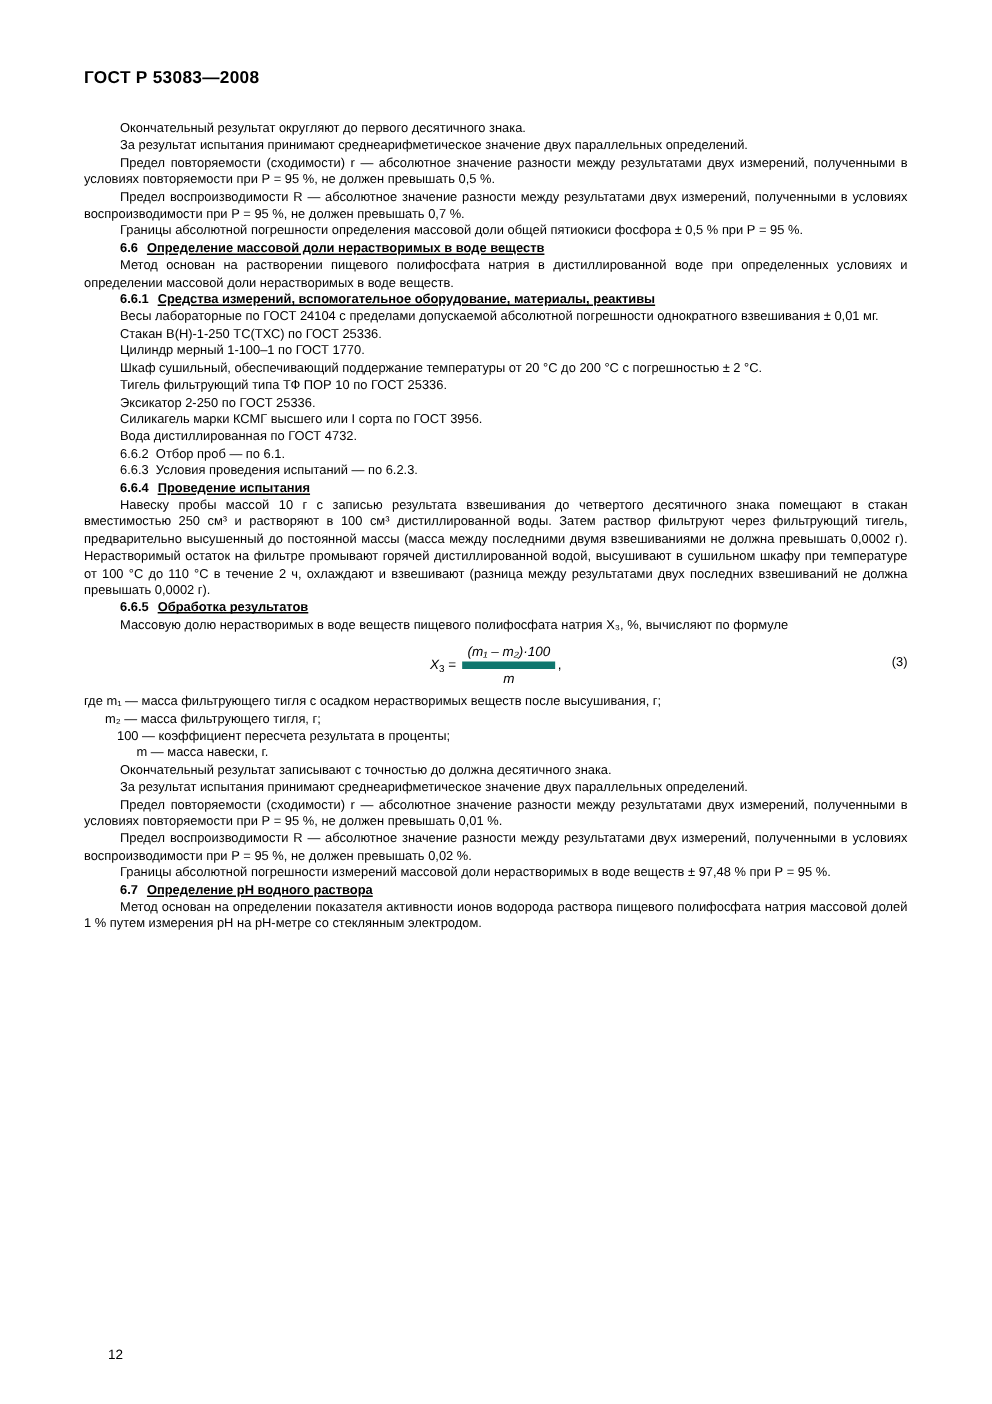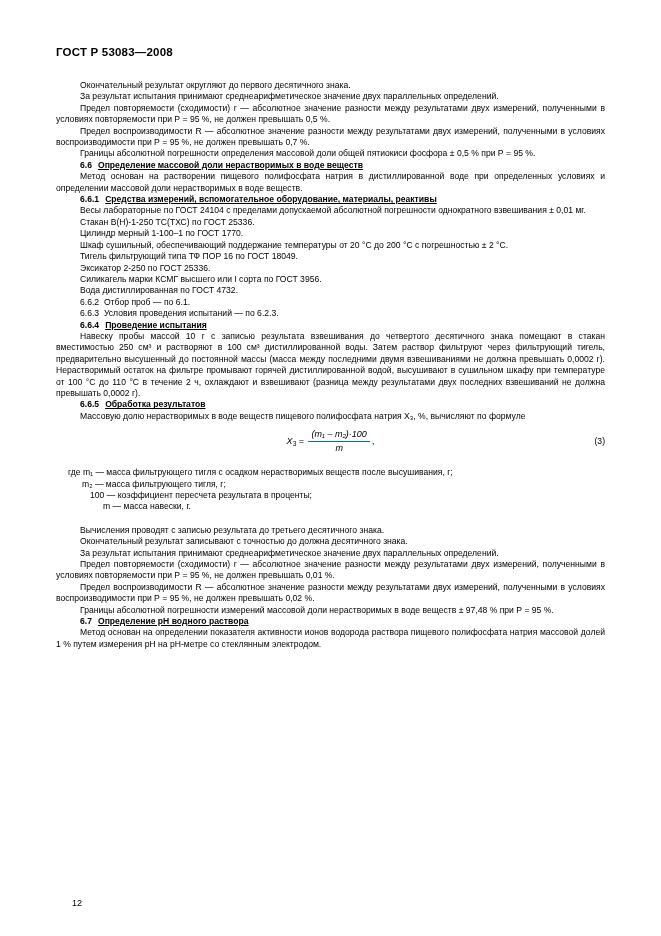--- a/index.html
+++ b/index.html
@@ -69,37 +69,37 @@
     white-space: nowrap;
   }
   .frac {
     display: inline-block;
     vertical-align: middle;
     text-align: center;
     margin: 0 2px;
   }
   .frac .num-part {
     display: block;
-    border-bottom: 1px solid #0f766e;
+    border-bottom: 5px solid #0f766e;
     padding: 0 3px 1px 3px;
     line-height: 11px;
   }
   .frac .den-part {
     display: block;
     padding: 1px 3px 0 3px;
     line-height: 11px;
   }
   .formula-no {
     position: absolute;
     right: 0;
     top: 7px;
     font-size: 8.6px;
   }
   .var-list {
-    margin: 12px;
+    margin: 0;
   }
   .var-list .vl {
     display: block;
     text-indent: 0;
   }
   .vl-a { padding-left: 0px; }
   .vl-b { padding-left: 14px; }
   .vl-c { padding-left: 22px; }
   .vl-d { padding-left: 35px; }
   sub {
@@ -132,21 +132,21 @@
     <p class="ind">Границы абсолютной погрешности определения массовой доли общей пятиокиси фосфора ± 0,5 % при Р = 95 %.</p>
 
     <p class="sec-head"><span class="num">6.6</span><span class="ttl">Определение массовой доли нерастворимых в воде веществ</span></p>
     <p class="ind">Метод основан на растворении пищевого полифосфата натрия в дистиллированной воде при определенных условиях и определении массовой доли нерастворимых в воде веществ.</p>
 
     <p class="sec-head"><span class="num">6.6.1</span><span class="ttl">Средства измерений, вспомогательное оборудование, материалы, реактивы</span></p>
     <p class="ind">Весы лабораторные по ГОСТ 24104 с пределами допускаемой абсолютной погрешности однократного взвешивания ± 0,01 мг.</p>
     <p class="ind">Стакан В(Н)-1-250 ТС(ТХС) по ГОСТ 25336.</p>
     <p class="ind">Цилиндр мерный 1-100–1 по ГОСТ 1770.</p>
     <p class="ind">Шкаф сушильный, обеспечивающий поддержание температуры от 20 °С до 200 °С с погрешностью ± 2 °С.</p>
-    <p class="ind">Тигель фильтрующий типа ТФ ПОР 16 по ГОСТ 18049.</p>
+    <p class="ind">Тигель фильтрующий типа ТФ ПОР 10 по ГОСТ 25336.</p>
     <p class="ind">Эксикатор 2-250 по ГОСТ 25336.</p>
     <p class="ind">Силикагель марки КСМГ высшего или I сорта по ГОСТ 3956.</p>
     <p class="ind">Вода дистиллированная по ГОСТ 4732.</p>
 
     <p class="ind"><span>6.6.2</span>&nbsp;&nbsp;<span>Отбор проб — по 6.1.</span></p>
     <p class="ind"><span>6.6.3</span>&nbsp;&nbsp;<span>Условия проведения испытаний — по 6.2.3.</span></p>
 
     <p class="sec-head"><span class="num">6.6.4</span><span class="ttl">Проведение испытания</span></p>
     <p class="ind">Навеску пробы массой 10 г с записью результата взвешивания до четвертого десятичного знака помещают в стакан вместимостью 250 см³ и растворяют в 100 см³ дистиллированной воды. Затем раствор фильтруют через фильтрующий тигель, предварительно высушенный до постоянной массы (масса между последними двумя взвешиваниями не должна превышать 0,0002 г). Нерастворимый остаток на фильтре промывают горячей дистиллированной водой, высушивают в сушильном шкафу при температуре от 100 °С до 110 °С в течение 2 ч, охлаждают и взвешивают (разница между результатами двух последних взвешиваний не должна превышать 0,0002 г).</p>
 
@@ -165,21 +165,20 @@
       <span class="formula-no">(3)</span>
     </div>
 
     <div class="var-list">
       <span class="vl vl-a">где m₁ — масса фильтрующего тигля с осадком нерастворимых веществ после высушивания, г;</span>
       <span class="vl vl-b">m₂ — масса фильтрующего тигля, г;</span>
       <span class="vl vl-c">100 — коэффициент пересчета результата в проценты;</span>
       <span class="vl vl-d">m — масса навески, г.</span>
     </div>
 
-    <p class="ind">Вычисления проводят с записью результата до третьего десятичного знака.</p>
     <p class="ind">Окончательный результат записывают с точностью до должна десятичного знака.</p>
     <p class="ind">За результат испытания принимают среднеарифметическое значение двух параллельных определений.</p>
     <p class="ind">Предел  повторяемости  (сходимости)  r — абсолютное  значение  разности  между  результатами двух измерений, полученными в условиях повторяемости при Р = 95 %, не должен превышать 0,01 %.</p>
     <p class="ind">Предел воспроизводимости R — абсолютное значение разности между результатами двух измерений, полученными в условиях воспроизводимости при Р = 95 %, не должен превышать 0,02 %.</p>
     <p class="ind">Границы  абсолютной  погрешности  измерений  массовой  доли  нерастворимых  в  воде  веществ ± 97,48 % при Р = 95 %.</p>
 
     <p class="sec-head"><span class="num">6.7</span><span class="ttl">Определение рН водного раствора</span></p>
     <p class="ind">Метод основан на определении показателя активности ионов водорода раствора пищевого полифосфата натрия массовой долей 1 % путем измерения рН на рН-метре со стеклянным электродом.</p>
 
   </div>

